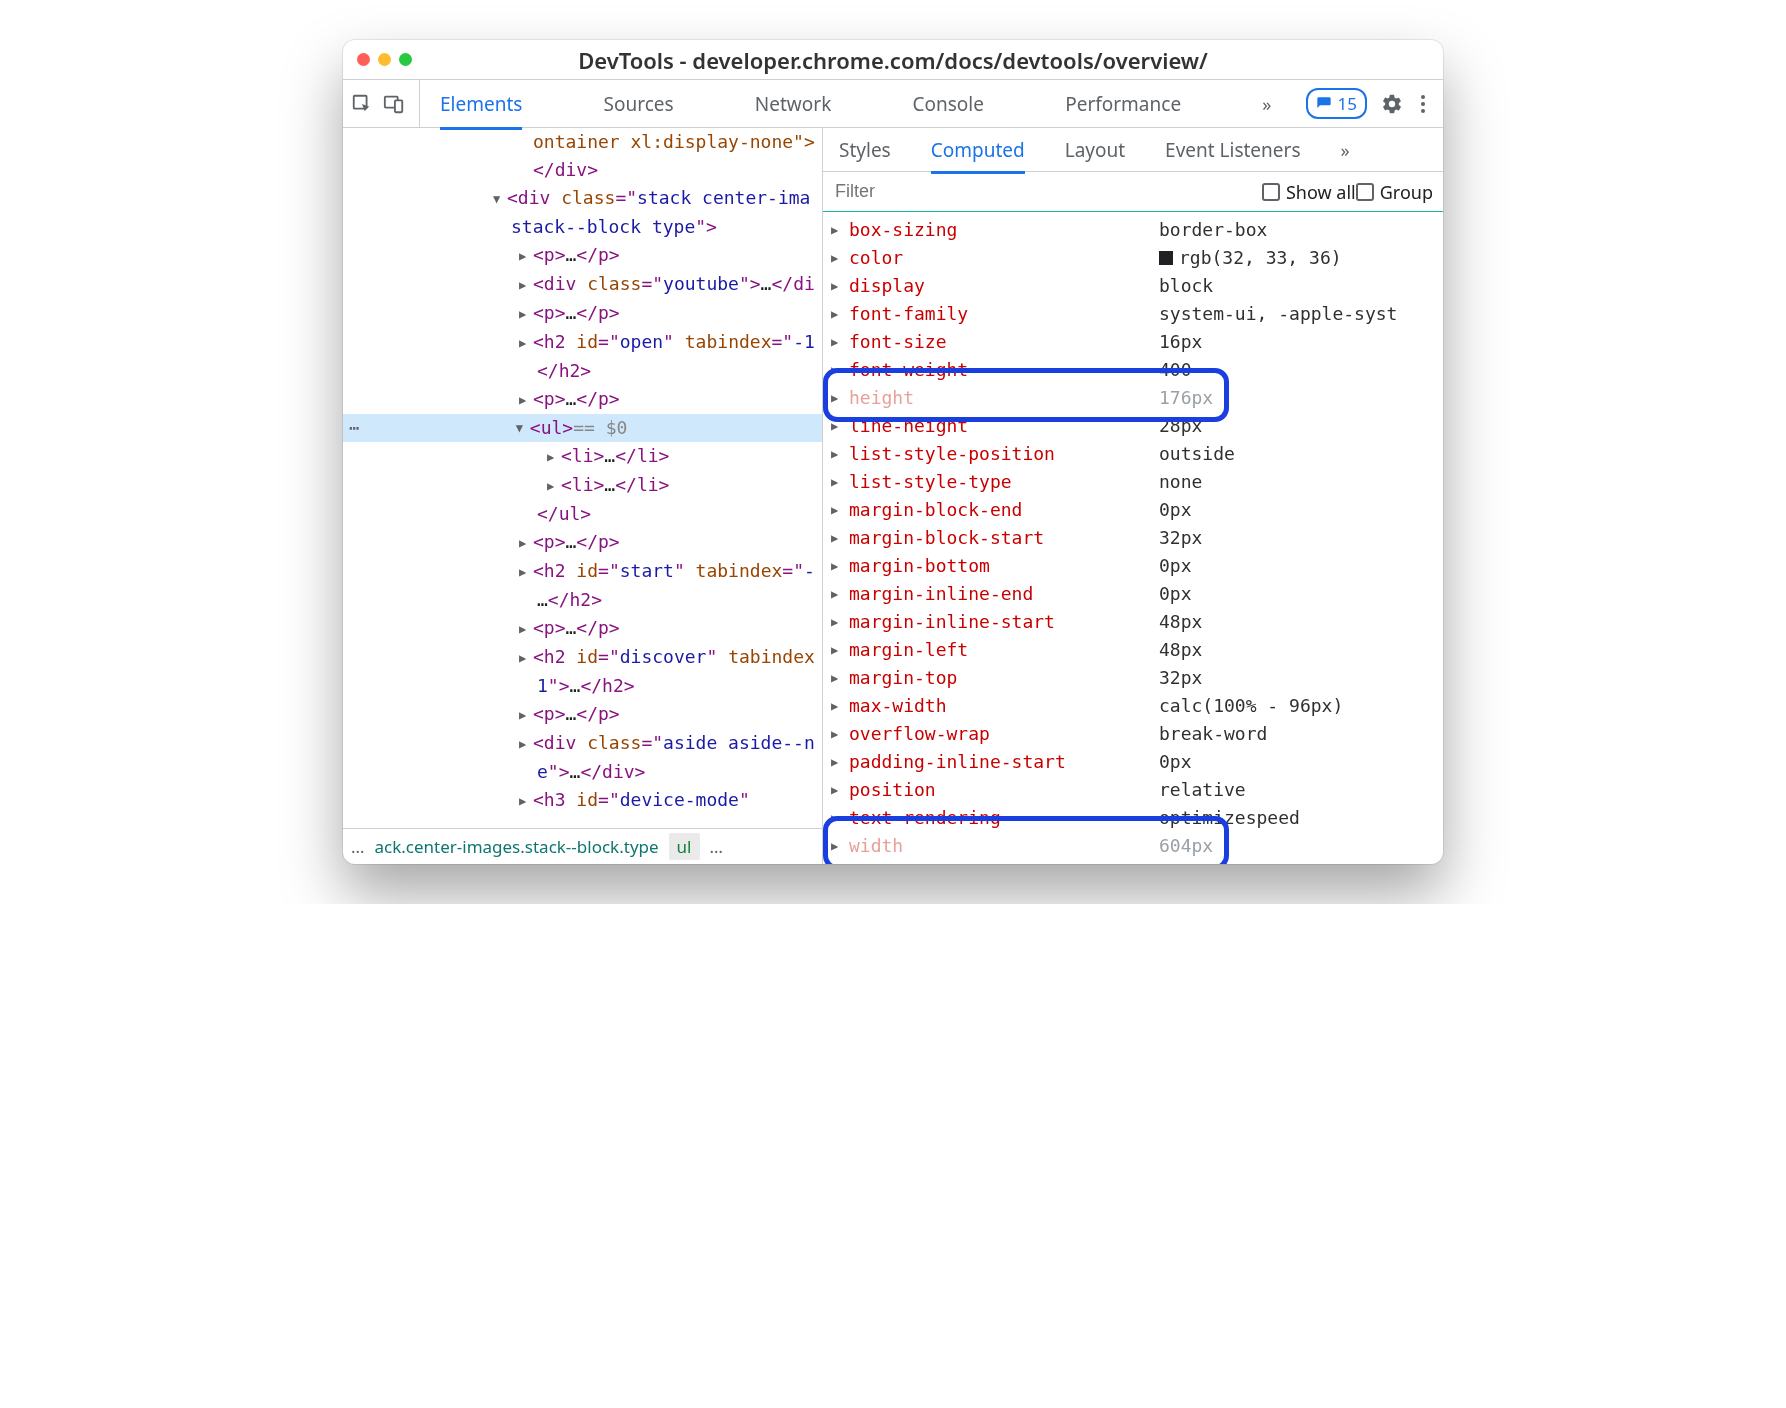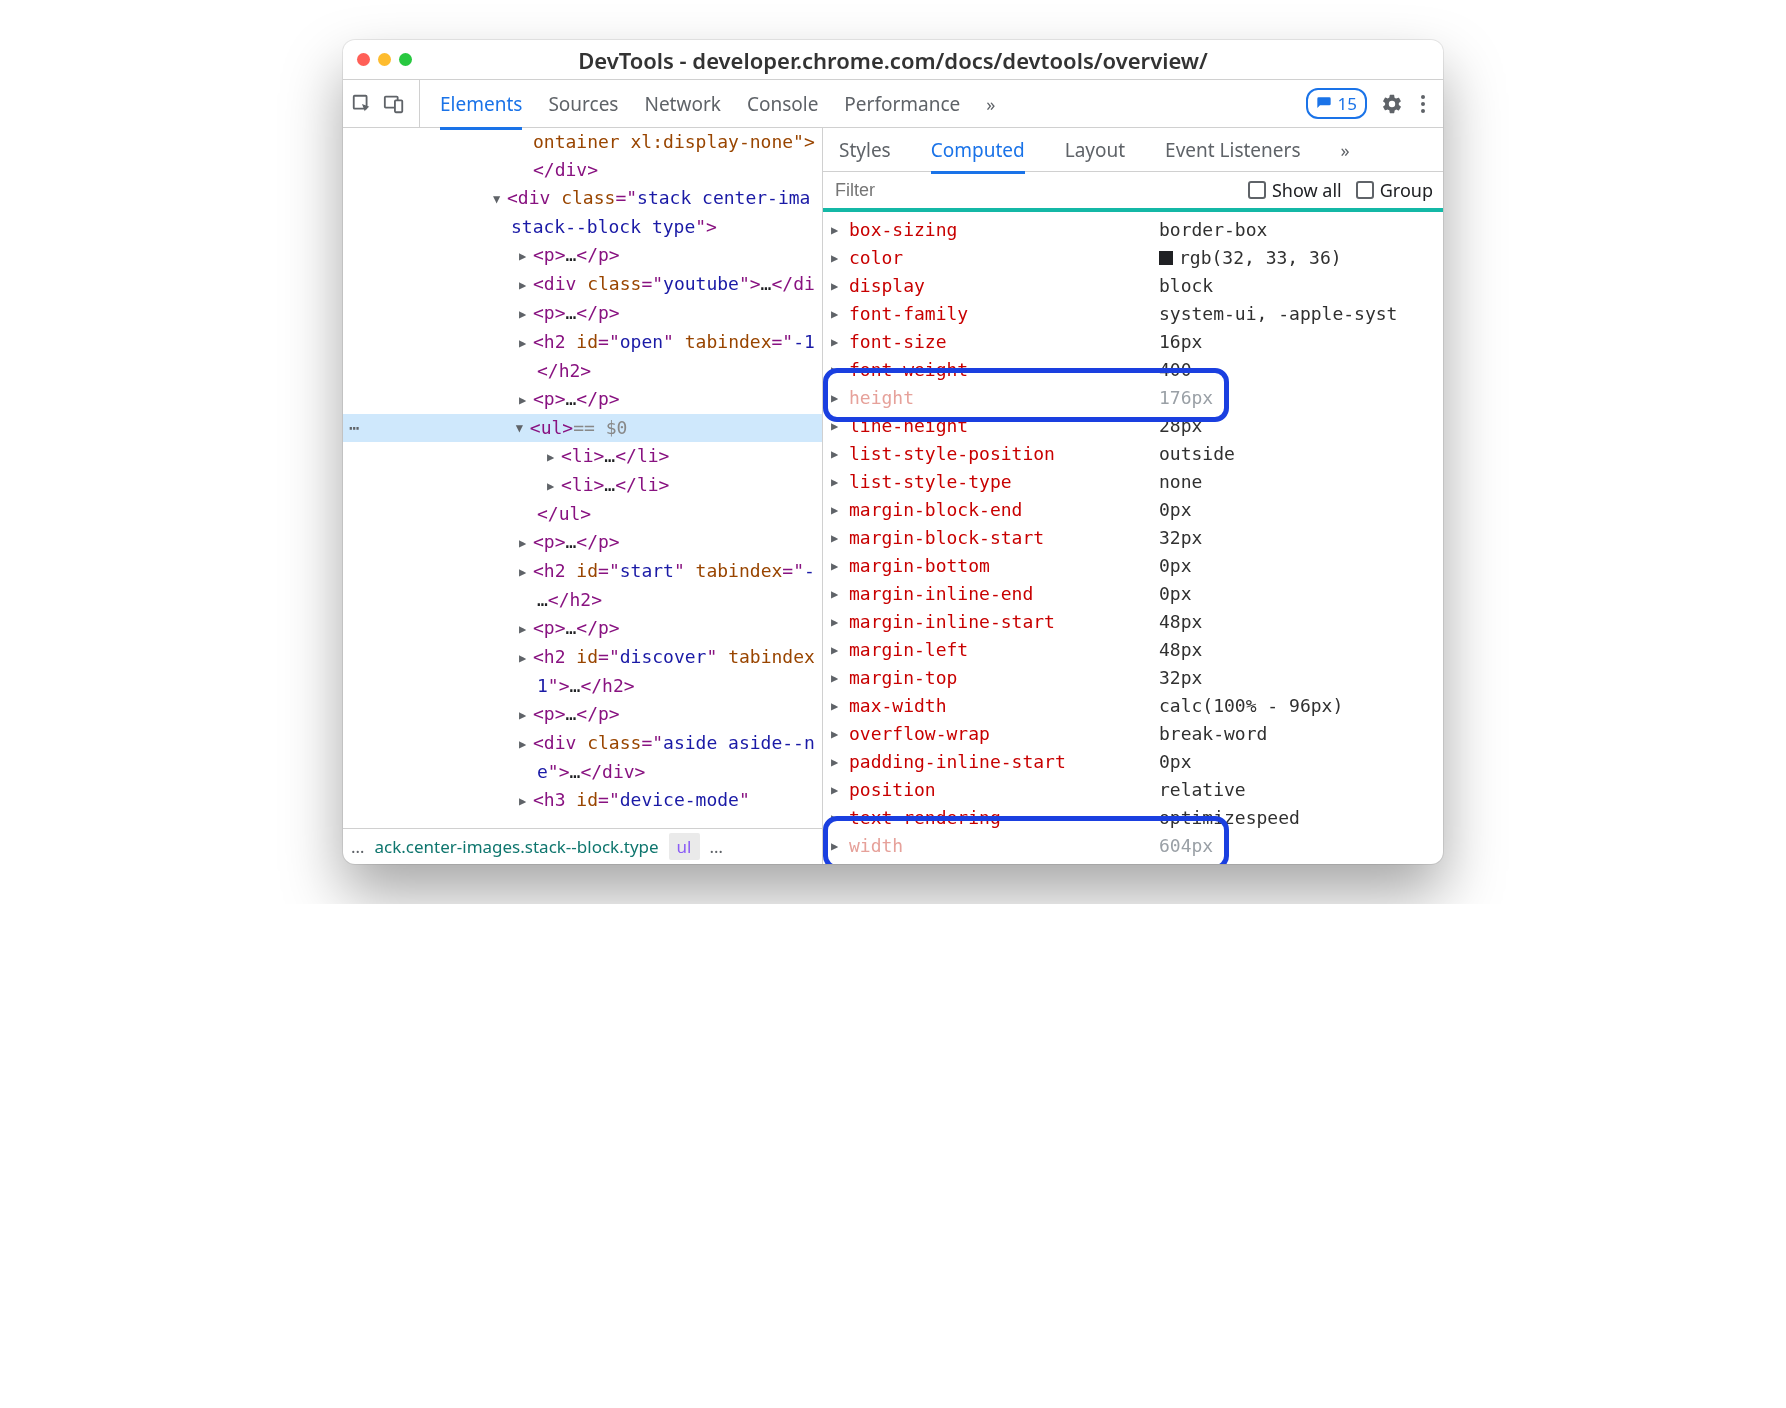--- a/index.html
+++ b/index.html
@@ -36,21 +36,21 @@
   .title { margin: 0 auto; font-size: 22px; font-weight: 600; color: #333; }
   .toolbar {
     height: 48px;
     display: flex;
     align-items: center;
     border-bottom: 1px solid #d0d0d0;
     padding-left: 8px;
   }
   .toolbar-left { display: flex; align-items: center; gap: 10px; padding-right: 14px; border-right: 1px solid #d0d0d0; height: 100%; }
   .tb-icon { width: 22px; height: 22px; color: #5f6368; display: flex; align-items: center; justify-content: center; }
-  .tabs { display: flex; gap: 26px; padding: 0 20px; align-items: center; height: 100%; flex: 1; font-size: 19px; }
+  .tabs { display: flex; padding: 0 20px; align-items: center; height: 100%; flex: 1; font-size: 19px; justify-content: space-between; }
   .tab { color: #5f6368; cursor: pointer; }
   .tab.active { color: #1a73e8; border-bottom: 3px solid #1a73e8; padding-bottom: 10px; margin-bottom: -13px; }
   .toolbar-right { display: flex; align-items: center; gap: 14px; padding: 0 14px; height: 100%; }
   .issues-pill {
     display: flex; align-items: center; gap: 6px;
     border: 2px solid #1a73e8; border-radius: 12px;
     padding: 2px 8px; color: #1a73e8; font-size: 17px;
   }
   .main { display: flex; flex: 1; min-height: 0; height: 740px; }
   .left-pane { width: 480px; display: flex; flex-direction: column; border-right: 1px solid #d0d0d0; min-height: 0; }
@@ -74,31 +74,31 @@
   .selected-dots { color: #5f6368; padding: 0 6px; font-size: 18px; }
   .eq-dollar { color: #888; }
   .crumbbar {
     height: 36px; border-top: 1px solid #d0d0d0;
     display: flex; align-items: center; gap: 10px; padding: 0 8px;
     font-size: 17px; overflow: hidden;
   }
   .crumb-dots { color: #5f6368; }
   .crumb-part { white-space: nowrap; }
   .crumb-ack { color: #0f766e; }
-  .crumb-ul { background: #eaeaea; padding: 2px 8px; border-radius: 2px; color: #8b5cf6; }
+  .crumb-ul { background: #eaeaea; padding: 2px 8px; border-radius: 2px; color: #15803d; }
   .right-pane { flex: 1; display: flex; flex-direction: column; min-height: 0; }
   .rp-tabs {
     display: flex; gap: 40px; align-items: center; height: 44px;
     padding: 0 16px; border-bottom: 1px solid #d0d0d0; font-size: 19px;
   }
   .rp-tab { color: #5f6368; cursor: pointer; }
   .rp-tab.active { color: #1a73e8; border-bottom: 3px solid #1a73e8; padding-bottom: 8px; margin-bottom: -11px; }
   .rp-filterbar {
     display: flex; align-items: center; height: 40px;
-    border-bottom: 4px solid #14b8a6; padding: 0 10px; gap: 14px;
+    border-bottom: 1px solid #14b8a6; padding: 0 10px; 
   }
   .rp-filter { flex: 1; border: none; outline: none; font-size: 18px; color: #5f6368; background: transparent; }
   .cb { display: flex; align-items: center; gap: 6px; font-size: 18px; color: #202124; }
   .cbox { width: 18px; height: 18px; border: 2px solid #5f6368; border-radius: 3px; }
   .computed-list {
     font-family: ui-monospace, Menlo, Monaco, monospace;
     font-size: 18px; line-height: 28px; padding: 4px 0; flex: 1; overflow: hidden; position: relative;
   }
   .prop-row { display: flex; padding-left: 8px; }
   .prop-row .tri { color: #5f6368; margin-right: 4px; }

